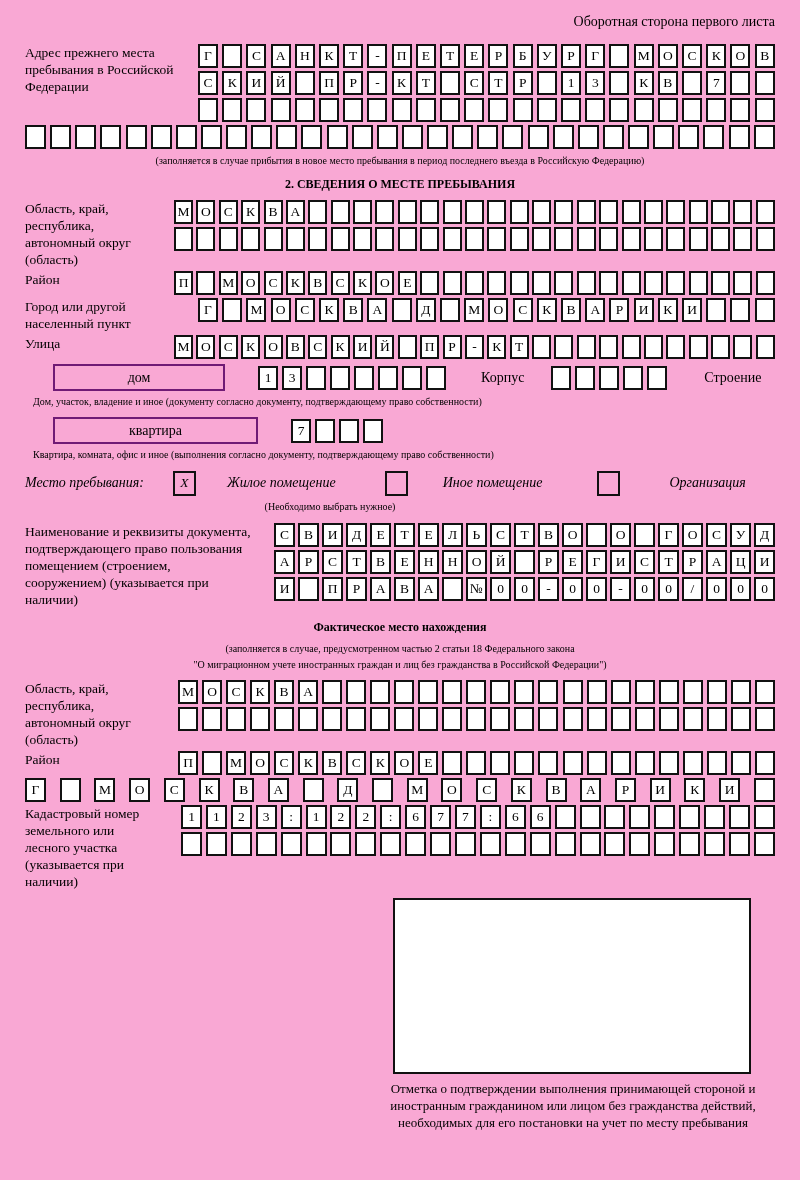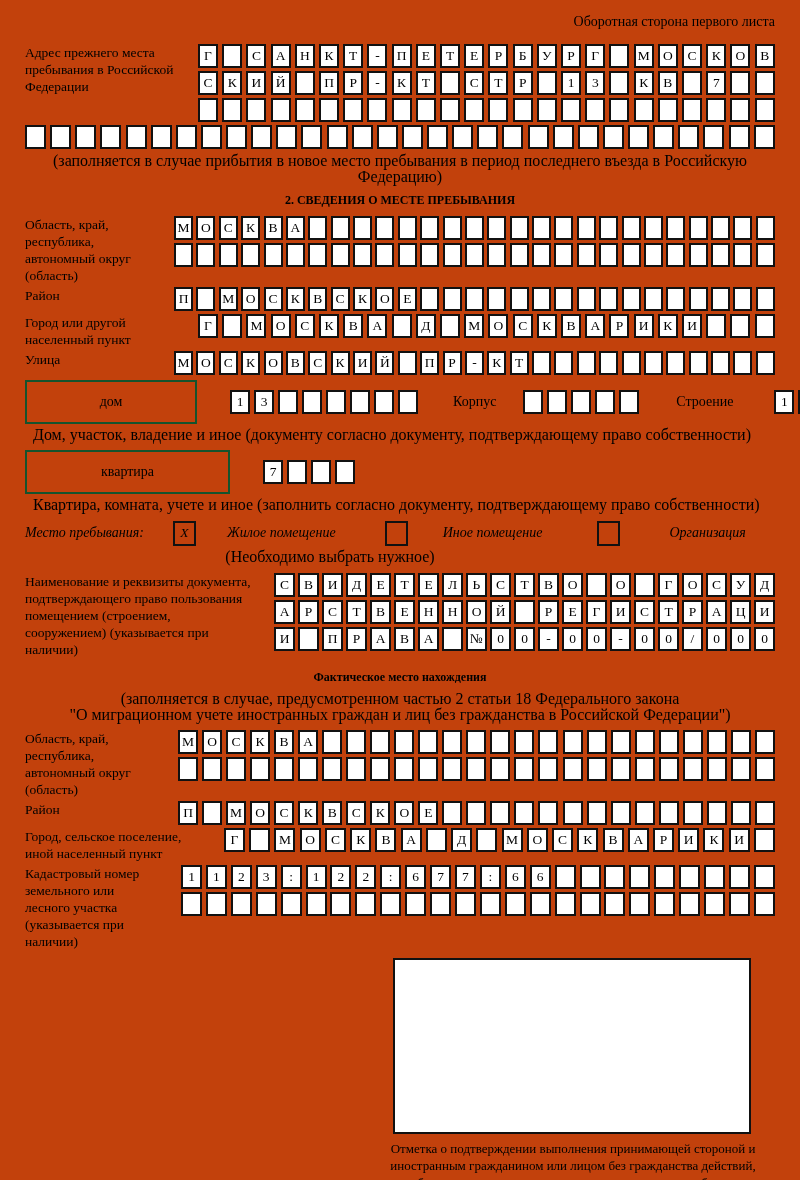--- a/index.html
+++ b/index.html
@@ -1,34 +1,34 @@
 <!DOCTYPE html>
 <html><head>
 <meta charset="utf-8">
 <style>
   html,body{margin:0;padding:0;background:#fff;}
   body{font-family:"Liberation Serif","DejaVu Serif",serif;color:#000;}
-  .page{width:800px;height:1180px;box-sizing:border-box;padding:14px 25px 16px 25px;background:#c2410c;overflow:hidden;}
+  .page{width:800px;height:1180px;box-sizing:border-box;padding:14px 25px 16px 25px;background:#f9a8d4;overflow:hidden;}
   .top-note{text-align:right;font-size:14px;margin-bottom:14px;}
   .row{display:flex;align-items:flex-start;margin-bottom:3px;gap:21px;}
   .rlabel{font-size:13.5px;line-height:17px;flex:0 0 auto;}
   .stack{flex:1 1 auto;min-width:0;}
   .stack .cells{margin-bottom:3px;}
   .stack .cells:last-child{margin-bottom:0;}
   .cells{display:flex;justify-content:space-between;flex:1 1 auto;}
   .cells.fit{flex:0 0 auto;justify-content:flex-start;gap:4px;}
   .cell{box-sizing:border-box;flex:0 0 auto;width:20px;height:24px;border:2px solid #111;
         display:flex;align-items:center;justify-content:center;font-size:13.5px;background:#fff;}
   .cw19 .cell{width:19px;}
   .cw21 .cell{width:21px;}
-  .caption{font-size:16px;line-height:16px;}
+  .caption{font-size:10px;line-height:16px;}
   .caption.center{text-align:center;}
   .sec-title{text-align:center;font-size:12px;font-weight:700;margin:8px 0 8px 0;}
-  .labelbox{box-sizing:border-box;border:2px solid #14532d;height:44px;display:flex;align-items:center;
-            justify-content:center;font-size:14px;flex:0 0 auto;}
+  .labelbox{box-sizing:border-box;border:2px solid #701a75;height:27px;display:flex;align-items:center;
+            justify-content:center;font-size:14px;flex:0 0 auto;margin-left:28px;}
   .inline-lbl{font-size:14px;line-height:26px;flex:0 0 auto;}
   .checkbox{box-sizing:border-box;width:23px;height:25px;border:2px solid #111;display:flex;
             align-items:center;justify-content:center;font-size:13.5px;flex:0 0 auto;}
   .stamp-box{box-sizing:border-box;border:2px solid #111;width:358px;height:176px;margin-left:368px;margin-top:8px;background:#fff;}
   .stamp-caption{width:400px;margin-left:348px;margin-top:6px;text-align:center;font-size:13px;line-height:17px;}
   .mb0{margin-bottom:0;}
 </style>
 </head>
 <body>
 
@@ -347,21 +347,21 @@
 
   <div class="row" style="align-items:center;">
     <div class="labelbox" style="width:205px;margin-right:12px;">квартира</div>
     <div class="cells fit">
         <span class="cell">7</span>
         <span class="cell"></span>
         <span class="cell"></span>
         <span class="cell"></span>
       </div>
   </div>
-  <div class="caption" style="margin:3px 0 7px 8px;">Квартира, комната, учете и иное (заполнить согласно документу, подтверждающему право собственности)</div>
+  <div class="caption" style="margin:3px 0 7px 8px;">Квартира, комната, офис и иное (выполнения согласно документу, подтверждающему право собственности)</div>
 
   <div class="row" style="align-items:center;font-style:italic;">
     <div class="inline-lbl">Место пребывания:</div>
     <div class="checkbox" style="margin-left:8px;">X</div>
     <div class="inline-lbl" style="margin-left:10px;">Жилое помещение</div>
     <div class="checkbox" style="margin-left:28px;"></div>
     <div class="inline-lbl" style="margin-left:14px;">Иное помещение</div>
     <div class="checkbox" style="margin-left:34px;"></div>
     <div class="inline-lbl" style="margin-left:28px;">Организация</div>
   </div>
@@ -531,21 +531,20 @@
         <span class="cell"></span>
         <span class="cell"></span>
         <span class="cell"></span>
         <span class="cell"></span>
         <span class="cell"></span>
         <span class="cell"></span>
       </div>
   </div>
 
   <div class="row">
-    <div class="rlabel" style="width:178px;">Город, сельское поселение, иной населенный пункт</div>
     <div class="cells cw21">
         <span class="cell">Г</span>
         <span class="cell"></span>
         <span class="cell">М</span>
         <span class="cell">О</span>
         <span class="cell">С</span>
         <span class="cell">К</span>
         <span class="cell">В</span>
         <span class="cell">А</span>
         <span class="cell"></span>

